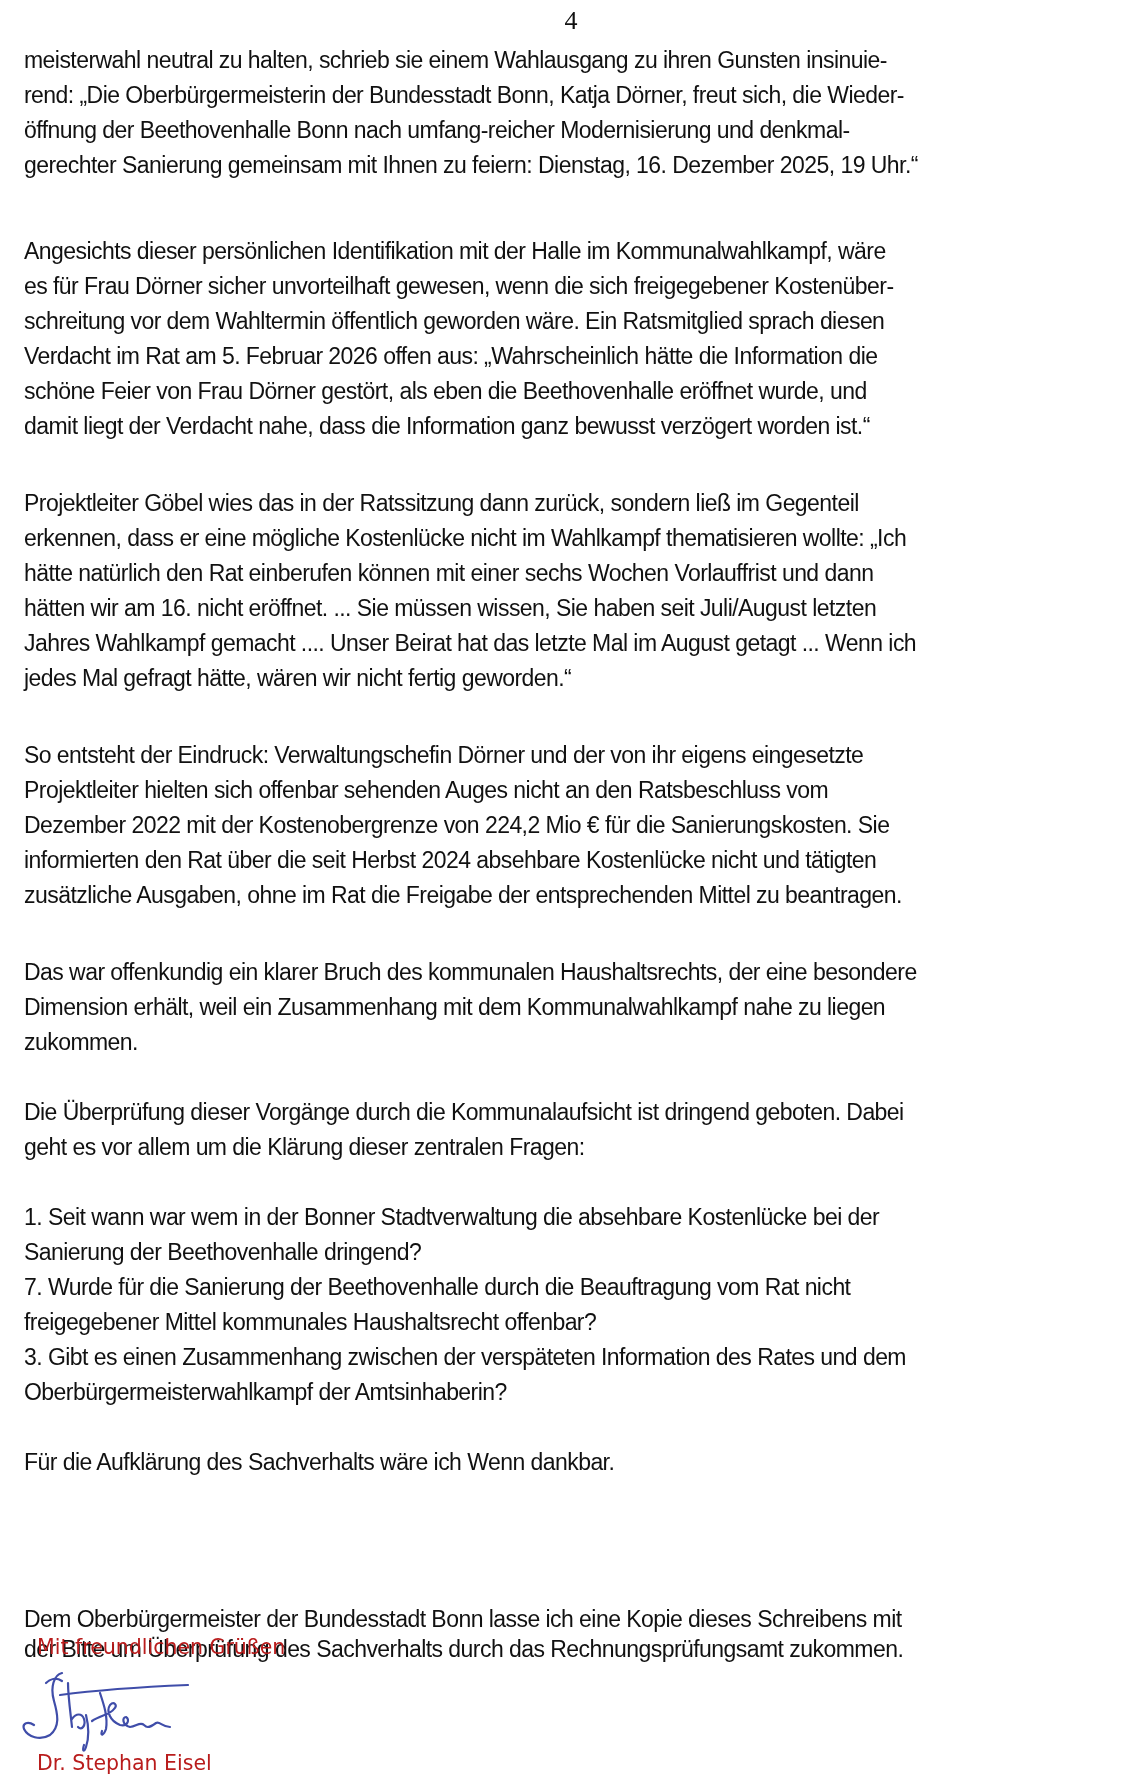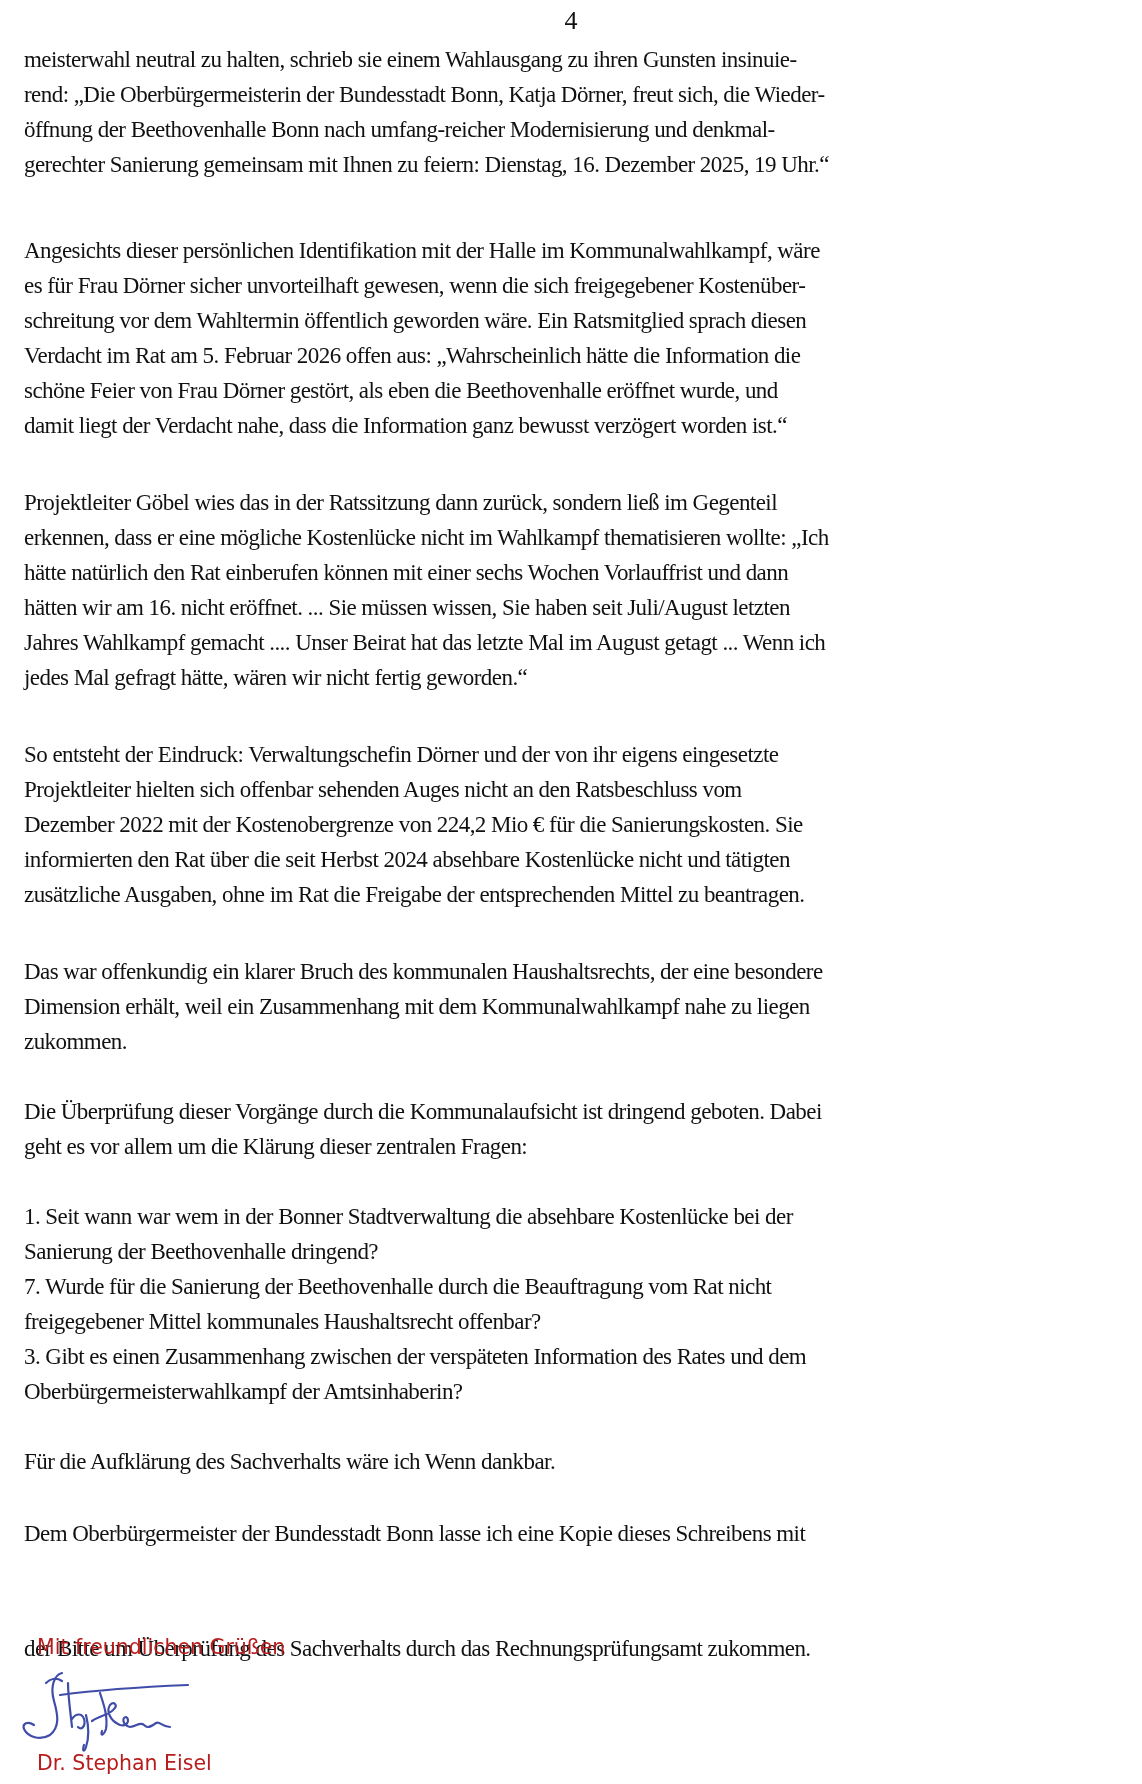--- a/index.html
+++ b/index.html
@@ -22,21 +22,21 @@
       width: 1142px;
       text-align: center;
       font-family: "Liberation Serif", serif;
       font-size: 26px;
       line-height: 30px;
     }
     .line {
       position: absolute;
       left: 24px;
       white-space: nowrap;
-      font-family: Liberation Serif, serif;
+      font-family: Liberation Sans, sans-serif;
       font-size: 23px;
       line-height: 30px;
       letter-spacing: -0.55px;
       transform-origin: left center;
     }
     .closing {
       position: absolute;
       left: 37px;
       white-space: nowrap;
       font-family: "DejaVu Sans", sans-serif;
@@ -109,21 +109,21 @@
     <div class="line" style="top:1307px">freigegebener Mittel kommunales Haushaltsrecht offenbar?</div>
     <div class="line" style="top:1342px">3. Gibt es einen Zusammenhang zwischen der verspäteten Information des Rates und dem</div>
     <div class="line" style="top:1377px">Oberbürgermeisterwahlkampf der Amtsinhaberin?</div>
   </div>
 
   <div>
     <div class="line" style="top:1447px">Für die Aufklärung des Sachverhalts wäre ich Wenn dankbar.</div>
   </div>
 
   <div>
-    <div class="line" style="top:1519px">Dem Oberbürgermeister der Bundesstadt Bonn lasse ich eine Kopie dieses Schreibens mit</div>
+    <div class="line" style="top:1604px">Dem Oberbürgermeister der Bundesstadt Bonn lasse ich eine Kopie dieses Schreibens mit</div>
     <div class="line" style="top:1634px">der Bitte um Überprüfung des Sachverhalts durch das Rechnungsprüfungsamt zukommen.</div>
   </div>
 
   <div class="closing" style="top:1633px">Mit freundlichen Grüßen</div>
 
   <svg class="signature" viewBox="0 0 190 100">
     <g fill="none" stroke="#2b3aa0" stroke-width="2.2" stroke-linecap="round" stroke-linejoin="round" opacity="0.9">
       <path d="M52 8 C44 10, 40 22, 44 36 C48 50, 50 62, 40 70 C30 76, 18 72, 14 64 C12 58, 18 56, 24 60"></path>
       <path d="M36 18 C40 14, 46 12, 52 16"></path>
       <path d="M58 18 C58 30, 60 44, 62 62"></path>

